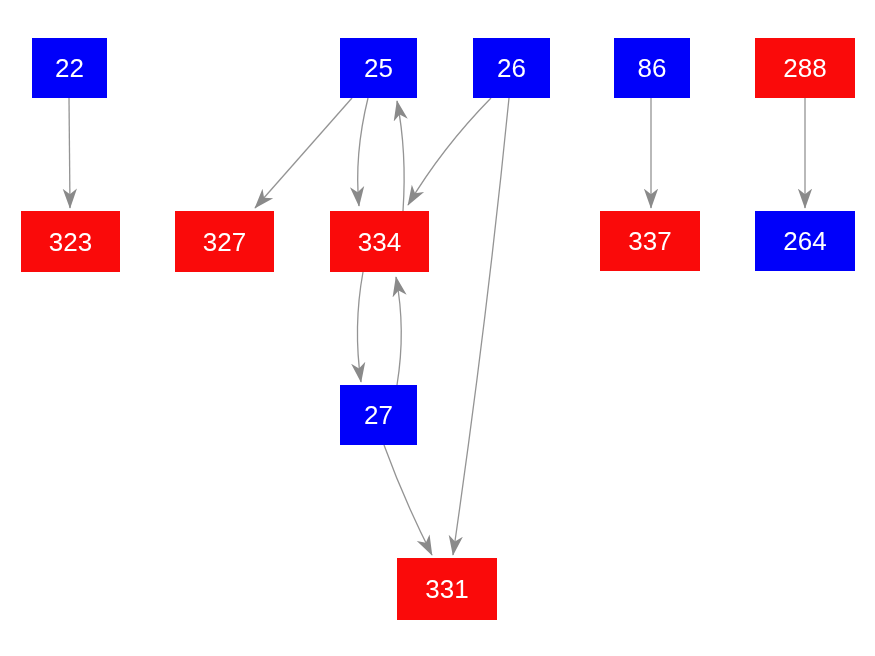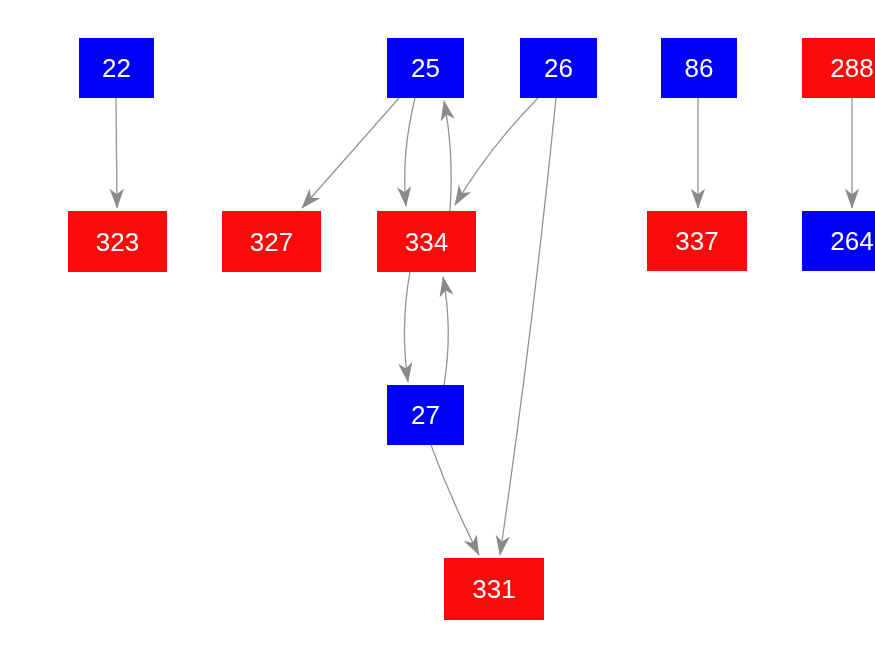--- a/index.html
+++ b/index.html
@@ -8,21 +8,20 @@
     background: #ffffff;
     width: 875px;
     height: 656px;
     overflow: hidden;
     font-family: "Liberation Sans", "DejaVu Sans", sans-serif;
   }
   .canvas-wrap {
     position: relative;
     width: 805px;
     height: 656px;
-    padding-left: 47px;
   }
   svg { display: block; }
   .graph-edge {
     fill: none;
     stroke-width: 1.3px;
   }
   .graph-node-label {
     fill: #ffffff;
     font-family: "Liberation Sans", "DejaVu Sans", sans-serif;
     font-size: 26px;

